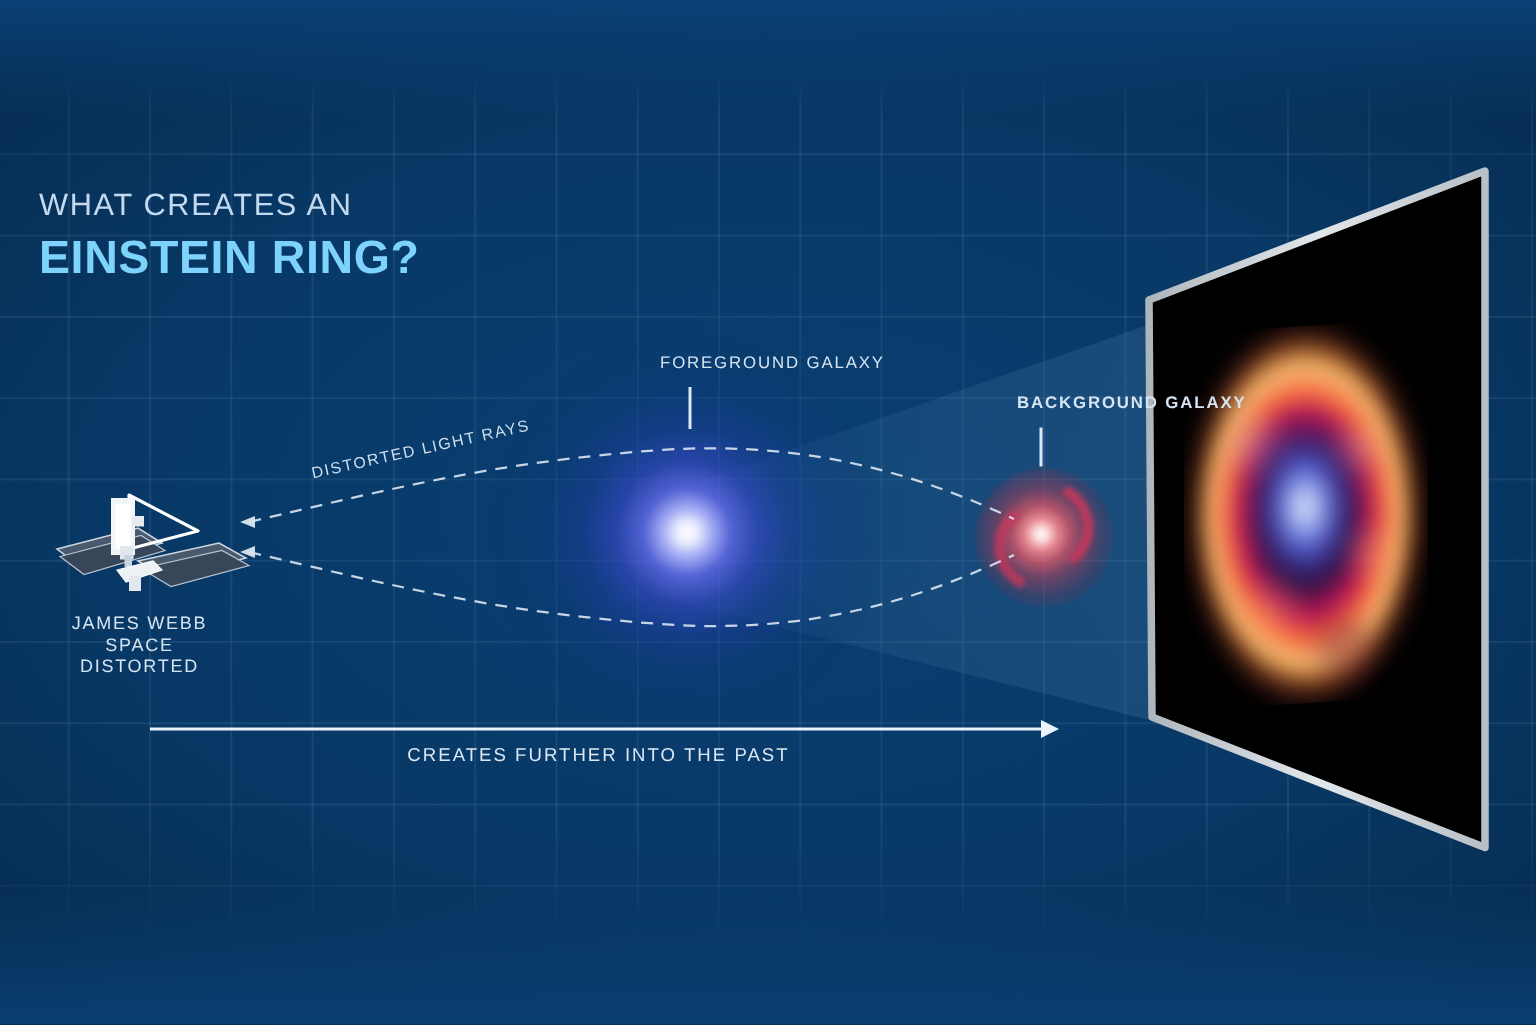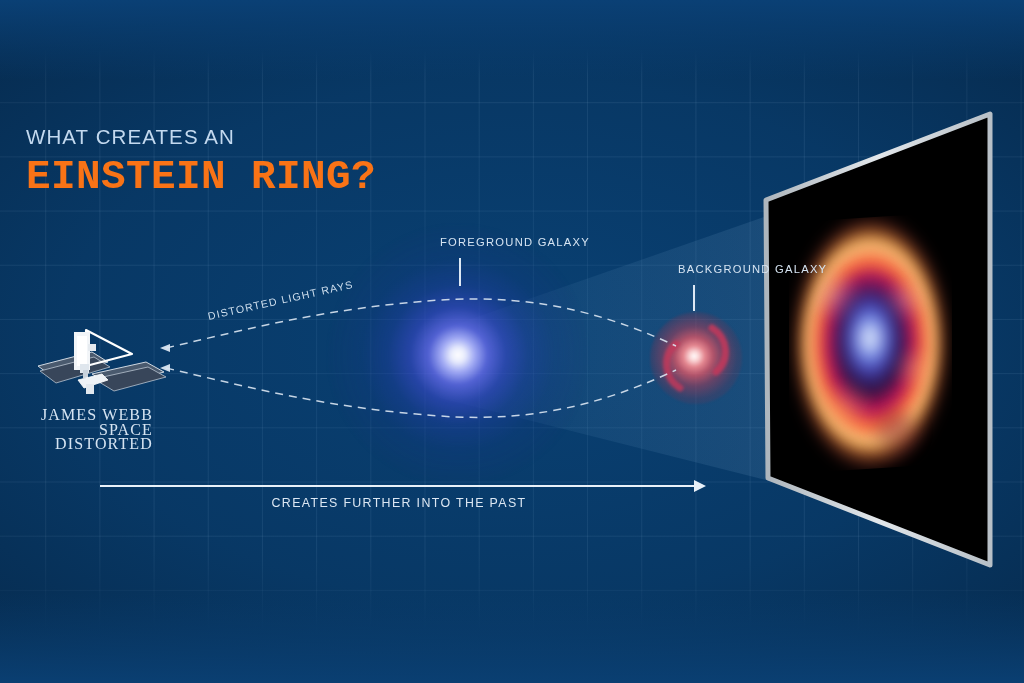--- a/index.html
+++ b/index.html
@@ -67,27 +67,26 @@
     font-size: 20.5px;
     letter-spacing: 1.1px;
     color: #c3d9ef;
     font-weight: 400;
     line-height: 1.1;
     white-space: nowrap;
     margin-top: 48px;
   }
   .headline {
     margin-top: 7px;
-    font-size: 41px;
+    font-size: 31px;
     letter-spacing: 0.4px;
-    color: #f97316;
+    color: #7dd3fc;
     font-weight: 700;
     line-height: 1.05;
     white-space: nowrap;
-    font-family: Liberation Mono, monospace;
   }
 
   
   .cone {
     position: absolute;
     left: 0; top: 0;
     width: 1024px; height: 683px;
     pointer-events: none;
   }
 
@@ -148,26 +147,25 @@
   .leader {
     position: absolute;
     width: 1.6px;
     background: #dde8f4;
   }
   .telescope-label {
     position: absolute;
     left: 33px;
     top: 408px;
     width: 120px;
-    text-align: right;
+    text-align: center;
     color: #d6e4f2;
-    font-size: 16px;
+    font-size: 12px;
     letter-spacing: 1.15px;
     line-height: 14.5px;
-    font-family: Liberation Serif, serif;
   }
   .rays-label {
     position: absolute;
     left: 208px;
     top: 310px;
     color: #cfdfee;
     font-size: 10.6px;
     letter-spacing: 1.15px;
     white-space: nowrap;
     transform: rotate(-12.5deg);
@@ -373,21 +371,21 @@
     <div class="ring-outer"></div>
     <div class="ring-mid"></div>
     <div class="ring-speckle"></div>
     <div class="ring-core"></div>
     <div class="ring-blob"></div>
   </div>
 
   <div class="label" style="left:400px; top:236px;">FOREGROUND GALAXY</div>
   <div class="leader" style="left:459px; top:258px; height:28px;"></div>
 
-  <div class="label" style="left:638px; top:263px;">BACKGROUND GALAXY</div>
+  <div class="label" style="left:638px; top:263px;font-weight:bold;">BACKGROUND GALAXY</div>
   <div class="leader" style="left:693px; top:285px; height:26px;"></div>
 
   <div class="rays-label">DISTORTED LIGHT RAYS</div>
 
   <div class="arrow-line"></div>
   <div class="arrow-head"></div>
   <div class="arrow-label">CREATES FURTHER INTO THE PAST</div>
 
   <div class="title-block">
     <div class="kicker">WHAT CREATES AN</div>

